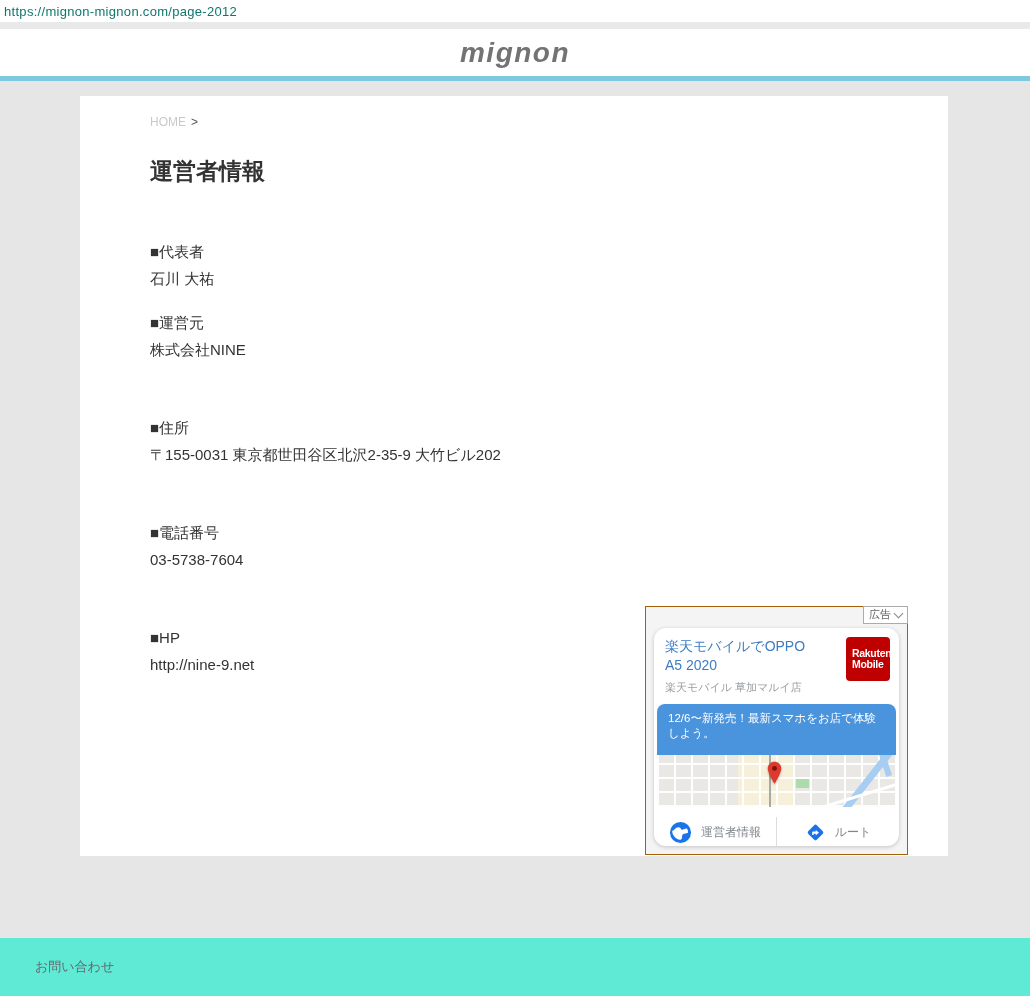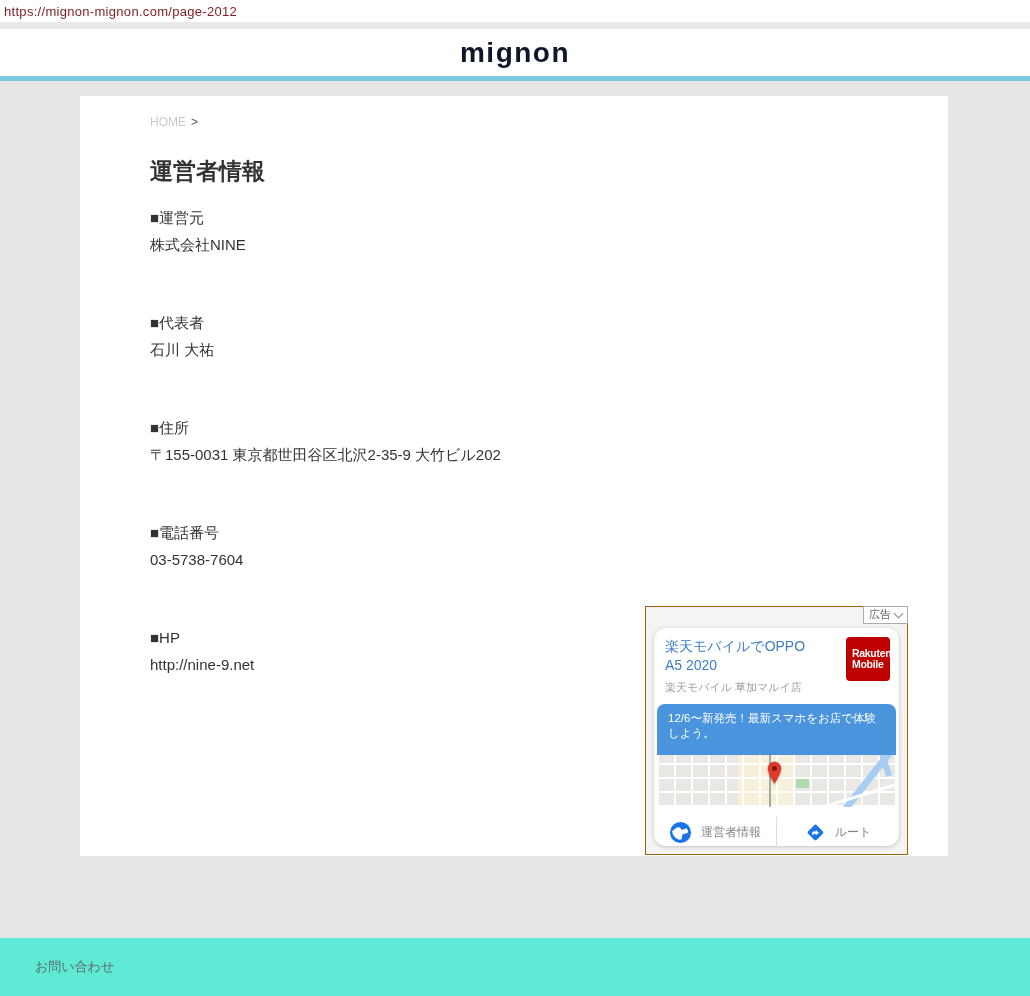--- a/index.html
+++ b/index.html
@@ -4,25 +4,25 @@
 <style>
   html,body { margin:0; padding:0; }
   body {
     width:1030px; height:996px;
     font-family:"Liberation Sans", sans-serif;
     background:#e6e6e6;
     position:relative;
     overflow:hidden;
   }
   
-  .url-bar { height:22px; background:#ffffff; box-sizing:border-box; padding:4px 0 0 4px; font-size:13px; color:#7f1d1d; letter-spacing:.3px; }
+  .url-bar { height:22px; background:#ffffff; box-sizing:border-box; padding:4px 0 0 4px; font-size:13px; color:#0f766e; letter-spacing:.3px; }
   .top-strip { height:7px; background:#e9e9e9; }
   
   .site-header { height:47px; background:#ffffff; display:flex; align-items:center; justify-content:center; }
-  .logo { font-weight:600; font-size:28px; color:#0f172a; letter-spacing:1.5px; cursor:pointer; }
+  .logo { font-style:italic; font-weight:600; font-size:28px; color:#737373; letter-spacing:1.5px; cursor:pointer; }
   .header-line { height:5px; background:#7ec9de; }
   
   .main { position:relative; height:857px; background:#e6e6e6; }
   .content-col { position:absolute; left:80px; top:0; width:868px; height:760px; background:#ffffff;margin-top:15px; }
   .content-inner { padding:19px 0 0 70px; }
   .breadcrumb { font-size:12px; color:#c9c9c9; }
   .breadcrumb .crumb-home { cursor:pointer; }
   .breadcrumb .crumb-sep { color:#555; margin-left:5px; }
   .page-title { font-size:23px; font-weight:bold; color:#333; margin:27px 0 0 0; }
   .info-group { margin-top:51px; }
@@ -70,27 +70,27 @@
 <div class="header-line"></div>
 
 <div class="main">
   <div class="content-col">
     <div class="content-inner">
       <div class="breadcrumb">
         <span class="crumb-home">HOME</span><span class="crumb-sep">&gt;</span>
       </div>
       <h1 class="page-title">運営者情報</h1>
 
+      <div class="info-group">
+        <div class="info-label">■代表者</div>
+        <div class="info-value">石川 大祐</div>
+      </div>
       <div class="info-group first">
         <div class="info-label">■運営元</div>
         <div class="info-value">株式会社NINE</div>
-      </div>
-      <div class="info-group">
-        <div class="info-label">■代表者</div>
-        <div class="info-value">石川 大祐</div>
       </div>
       <div class="info-group">
         <div class="info-label">■住所</div>
         <div class="info-value">〒155-0031 東京都世田谷区北沢2-35-9 大竹ビル202</div>
       </div>
       <div class="info-group">
         <div class="info-label">■電話番号</div>
         <div class="info-value">03-5738-7604</div>
       </div>
       <div class="info-group">

